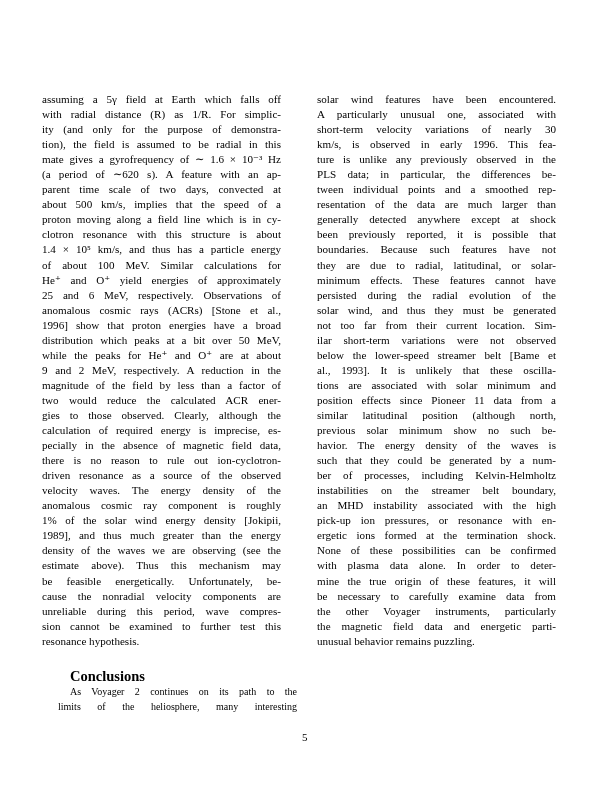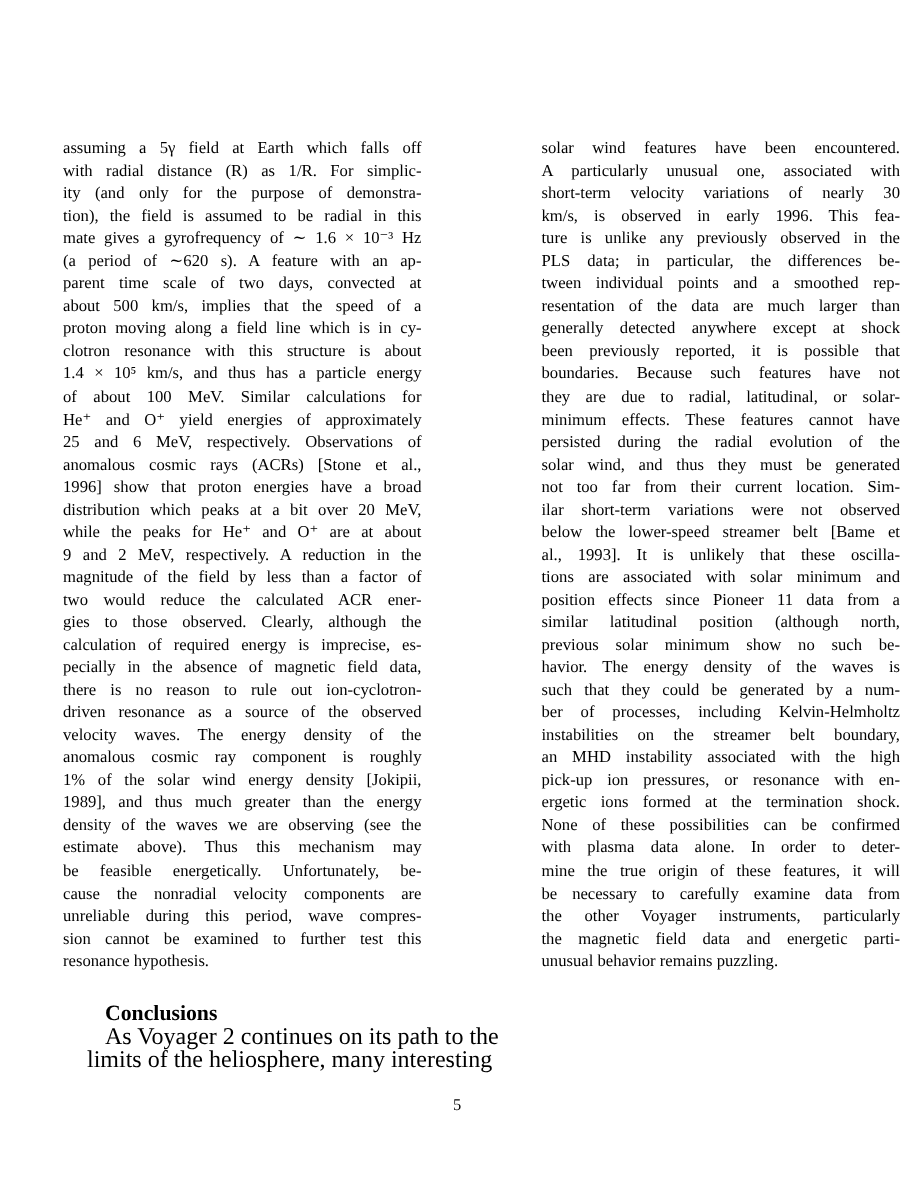--- a/index.html
+++ b/index.html
@@ -1,26 +1,26 @@
 <!DOCTYPE html>
 <html><head>
 <meta charset="utf-8">
 <style>
   html, body { margin: 0; padding: 0; background: #ffffff; }
   body { width: 612px; height: 792px; position: relative; overflow: hidden;
          font-family: "Liberation Serif", "DejaVu Serif", serif; color: #000; }
   .col { position: absolute; top: 92px; width: 239px; font-size: 11.1px; line-height: 15.05px; }
   .col-left { left: 42px; }
-  .col-right { left: 317px; margin-left: 44px; }
+  .col-right { left: 317px; }
   .line { display: block; white-space: nowrap; text-align: justify; text-align-last: justify; height: 15.05px; overflow: visible; }
   .line.last { text-align-last: left; }
   .indent { padding-left: 12px; }
   h2.section { position: absolute; left: 58px; top: 656px; margin: 12px; font-size: 14.5px; font-weight: bold;
                font-family: "Liberation Serif", "DejaVu Serif", serif; }
-  .after { position: absolute; left: 58px; top: 684px; width: 239px; font-size: 16px; line-height: 15.05px; }
+  .after { position: absolute; left: 58px; top: 684px; width: 239px; font-size: 10px; line-height: 15.05px; }
   .page-number { position: absolute; left: 302px; top: 787px; transform: translateY(-56px); font-size: 11px; }
 </style>
 </head>
 <body>
 
 <div class="col col-left" id="left-col">
     <span class="line">assuming a 5γ field at Earth which falls off</span>
     <span class="line">with radial distance (R) as 1/R. For simplic-</span>
     <span class="line">ity (and only for the purpose of demonstra-</span>
     <span class="line">tion), the field is assumed to be radial in this</span>
@@ -29,21 +29,21 @@
     <span class="line">parent time scale of two days, convected at</span>
     <span class="line">about 500 km/s, implies that the speed of a</span>
     <span class="line">proton moving along a field line which is in cy-</span>
     <span class="line">clotron resonance with this structure is about</span>
     <span class="line">1.4 × 10⁵ km/s, and thus has a particle energy</span>
     <span class="line">of about 100 MeV. Similar calculations for</span>
     <span class="line">He⁺ and O⁺ yield energies of approximately</span>
     <span class="line">25 and 6 MeV, respectively. Observations of</span>
     <span class="line">anomalous cosmic rays (ACRs) [Stone et al.,</span>
     <span class="line">1996] show that proton energies have a broad</span>
-    <span class="line">distribution which peaks at a bit over 20 MeV,</span>
+    <span class="line">distribution which peaks at a bit over 50 MeV,</span>
     <span class="line">while the peaks for He⁺ and O⁺ are at about</span>
     <span class="line">9 and 2 MeV, respectively. A reduction in the</span>
     <span class="line">magnitude of the field by less than a factor of</span>
     <span class="line">two would reduce the calculated ACR ener-</span>
     <span class="line">gies to those observed. Clearly, although the</span>
     <span class="line">calculation of required energy is imprecise, es-</span>
     <span class="line">pecially in the absence of magnetic field data,</span>
     <span class="line">there is no reason to rule out ion-cyclotron-</span>
     <span class="line">driven resonance as a source of the observed</span>
     <span class="line">velocity waves. The energy density of the</span>

